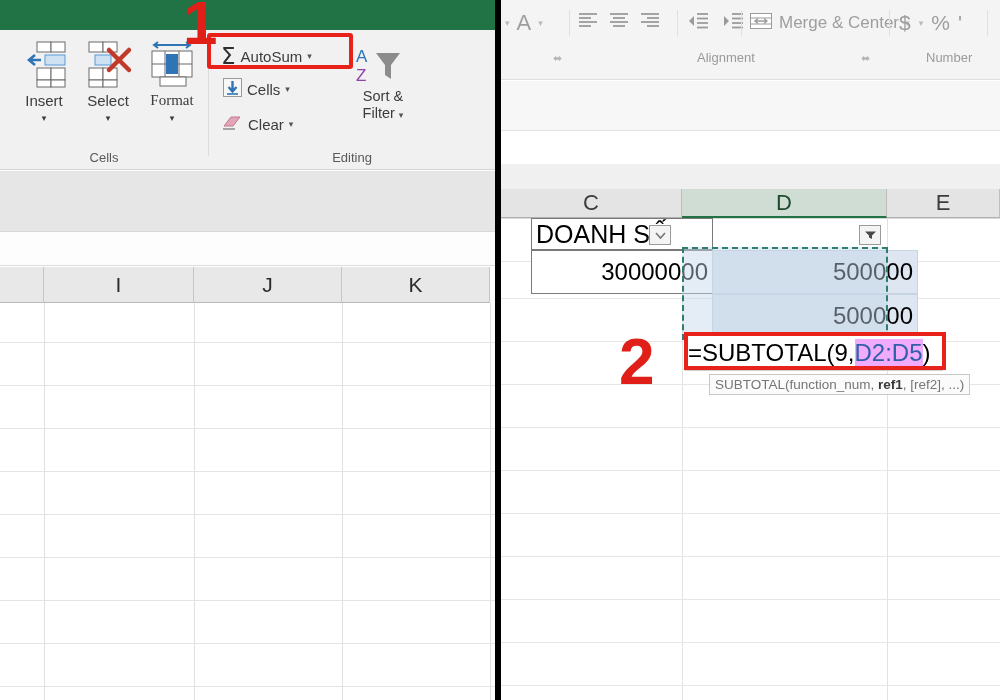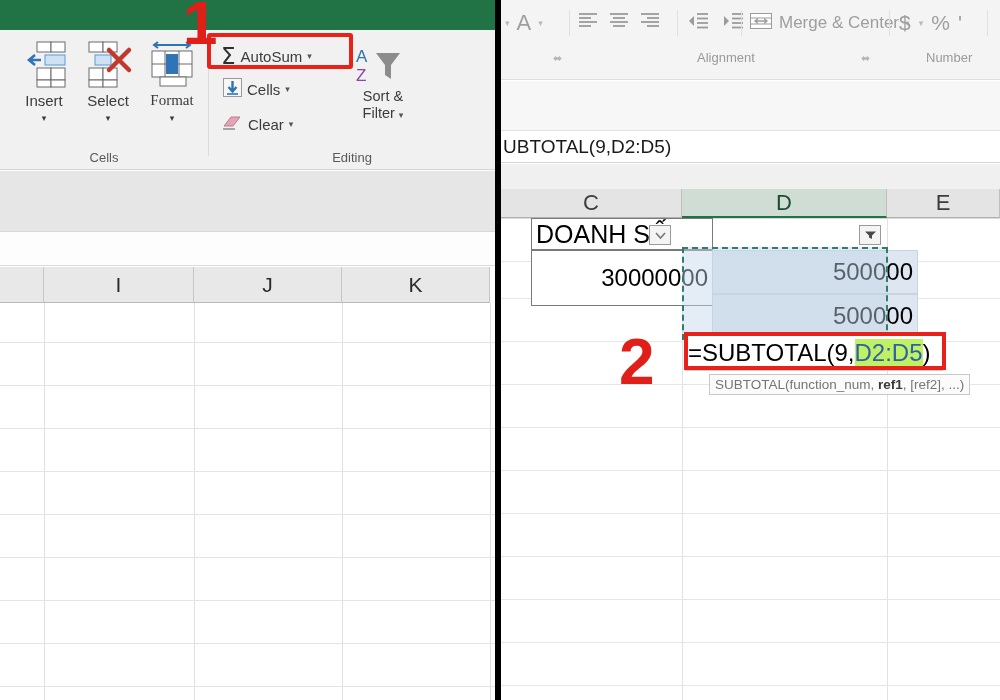--- a/index.html
+++ b/index.html
@@ -162,21 +162,21 @@
   }
   .formula-cell {
     position: absolute;
     display: flex; align-items: center;
     background: #ffffff;
     font-size: 24px; color: #000;
     white-space: nowrap;
     padding-left: 2px;
     border: 1px solid #cfcfcf;
   }
-  .ref-hl { background: #bef264; color: #2f5fa8; }
+  .ref-hl { background: #f0abfc; color: #2f5fa8; }
   .hl-formula {
     position: absolute; left: 684px; top: 332px;
     width: 262px; height: 38px;
     border: 4px solid #e8211a; pointer-events: none;
   }
   .marker-2 {
     position: absolute; left: 618px; top: 330px;
     font-size: 64px; font-weight: bold; color: #e01f18;
     line-height: 64px;
   }
@@ -437,23 +437,20 @@
       <div class="r-vsep" style="left:486px;"></div>
 
       <div class="r-dialog-launcher" style="left:52px; top:52px;">⬌</div>
       <div class="r-grouplabel" style="left:196px; top:50px;">Alignment</div>
       <div class="r-dialog-launcher" style="left:360px; top:52px;">⬌</div>
       <div class="r-grouplabel" style="left:425px; top:50px;">Number</div>
     </div>
 
     <div class="r-blank"></div>
 
-    <div class="r-formulabar">
-      <span>UBTOTAL(9,D2:D5)</span>
-    </div>
 
     <div class="r-gap"></div>
 
     <div class="rgrid">
 
       <div class="rcolhead" style="left:0; width:181px;">C</div>
       <div class="rcolhead sel" style="left:181px; width:205px;">D</div>
       <div class="rcolhead" style="left:386px; width:113px;">E</div>
 
       <div class="rcolline" style="left:181px; top:29px; height:482px;"></div>
@@ -479,21 +476,21 @@
             <path d="M1 2 L5.5 7 L10 2" fill="none" stroke="#777" stroke-width="1.6"></path>
           </svg>
       </div>
 
       <div class="filter-btn" style="left:358px; top:36px;">
         <svg width="13" height="10" viewBox="0 0 13 10">
           <path d="M1 1.5 L12 1.5 L8 5.5 L8 9 L5 7.5 L5 5.5 Z" fill="#4a4a4a"></path>
         </svg>
       </div>
 
-      <div class="tblcell num" style="left:0; top:61px; width:182px; height:56px;">
+      <div class="tblcell num" style="left:0; top:61px; width:182px; height:44px;">
         <span>30000000</span>
       </div>
       <div class="tblcell num" style="left:181px; top:61px; width:206px; height:44px; background:#dde6f1; border-color:#c7d4e2;">
         <span>500000</span>
       </div>
 
       <div class="tblcell num" style="left:181px; top:105px; width:206px; height:44px; background:#dde6f1; border-color:#c7d4e2;">
         <span>500000</span>
       </div>
 

